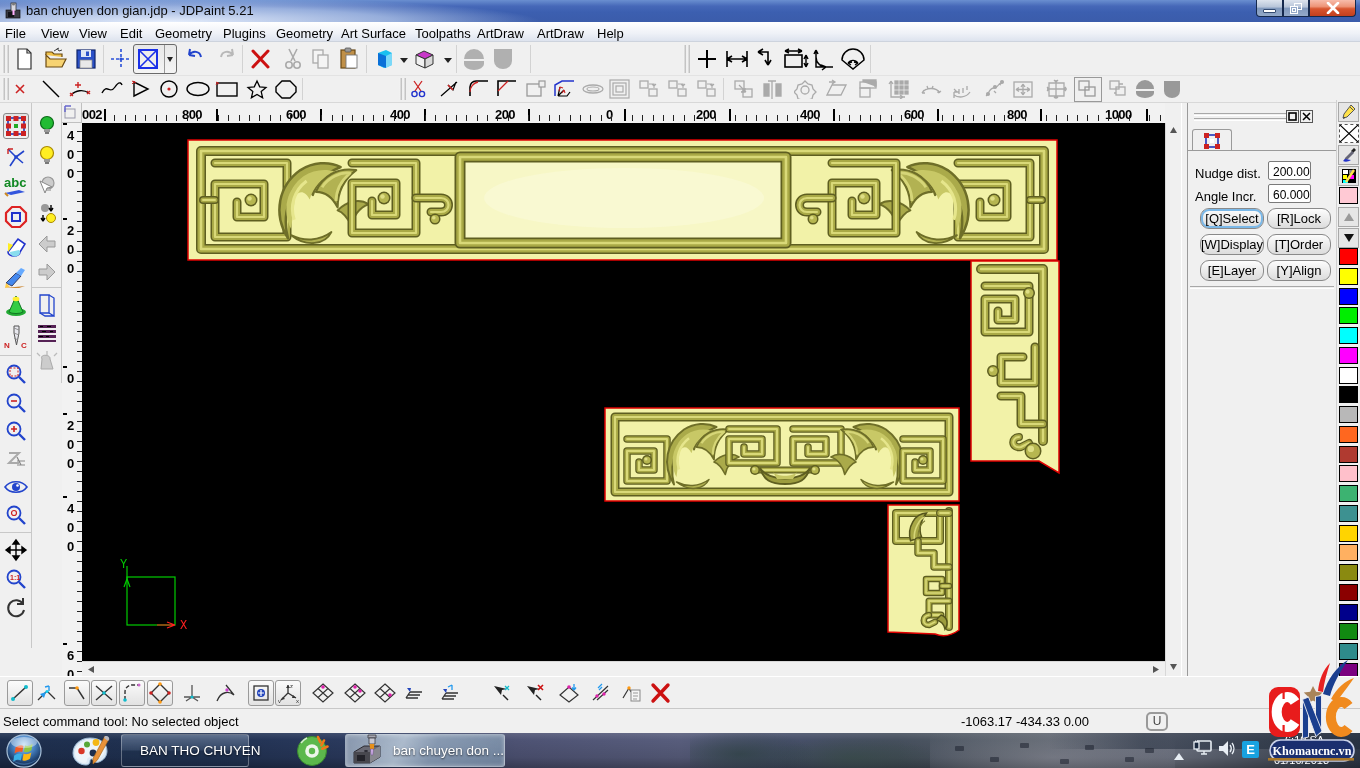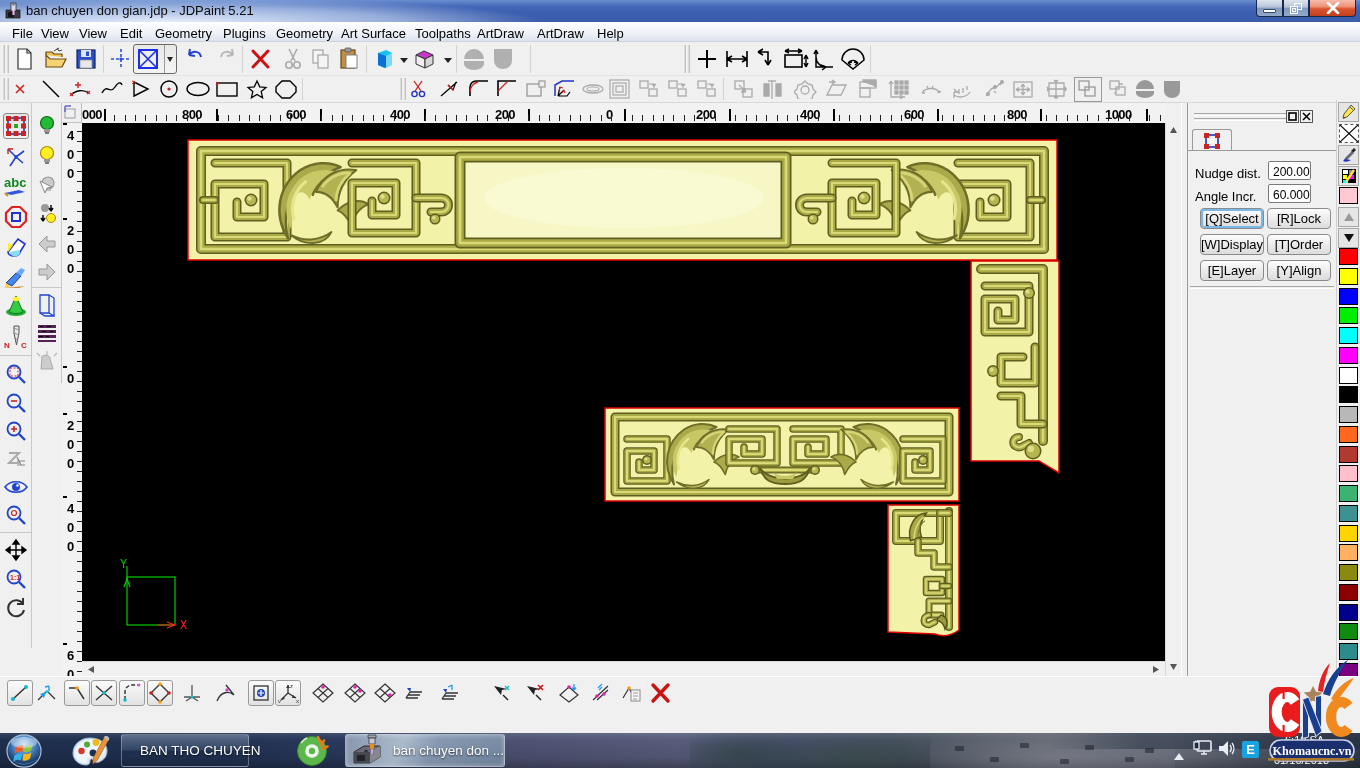--- a/index.html
+++ b/index.html
@@ -34,21 +34,21 @@
 #vscroll{left:1165px;top:123px;width:16px;height:553px;background:#f0f0f0;border-left:1px solid #d8d8d8}
 #hscroll{left:82px;top:661px;width:1083px;height:15px;background:#f0f0f0;border-top:1px solid #d8d8d8}
 .sbtn{position:absolute;display:flex;align-items:center;justify-content:center}
 #splitter{left:1181px;top:103px;width:7px;height:573px;background:#f0f0f0;border-left:1px solid #ffffff;border-right:1px solid #9a9a9a}
 #rpanel{left:1188px;top:103px;width:148px;height:573px;background:#f0f0f0}
 .sunkline{position:absolute;height:3px;border-top:1px solid #a8a8a8;border-bottom:1px solid #ffffff}
 .tinybtn{position:absolute;width:13px;height:13px;background:#f0f0f0;border:1px solid #555;font-size:9px;font-weight:bold;display:flex;align-items:center;justify-content:center;color:#000}
 #rtab{position:absolute;left:4px;top:26px;width:40px;height:22px;background:#f0f0f0;border:1px solid #9a9a9a;border-bottom:none;border-top-left-radius:3px;border-top-right-radius:3px;display:flex;align-items:center;justify-content:center}
 .rlabel{position:absolute;left:7px;font-size:13px;color:#000}
 .rinput{position:absolute;left:80px;width:43px;height:19px;background:#fff;border:1px solid #7a7a7a;border-radius:2px;font-size:12px;color:#000;padding:3px 0 0 4px;overflow:hidden;white-space:nowrap}
-.rbtn{position:absolute;width:64px;height:21px;background:linear-gradient(#fdfdfd,#eaeaea 55%,#dcdcdc);border:1px solid #8a8a8a;border-radius:4px;font-size:13px;color:#000;display:flex;align-items:center;justify-content:center}
+.rbtn{position:absolute;width:64px;height:21px;background:linear-gradient(#fdfdfd,#eaeaea 55%,#dcdcdc);border:1px solid #8a8a8a;border-radius:9px;font-size:13px;color:#000;display:flex;align-items:center;justify-content:center}
 #cstrip{left:1336px;top:100px;width:24px;height:633px;background:#f0f0f0;border-left:1px solid #d0d0d0}
 .swatch{position:absolute;left:2px;width:19px;height:17px;border:1px solid #000}
 .cbtn{position:absolute;left:1px;width:21px;height:20px;background:#e6e6e6;border:1px solid #a8a8a8;display:flex;align-items:center;justify-content:center}
 #btoolbar{left:0;top:676px;width:1360px;height:32px;background:#f0f0f0;border-top:1px solid #ffffff}
 .bbtn{position:absolute;top:3px;width:26px;height:26px;border-radius:3px;display:flex;align-items:center;justify-content:center}
 .bbtn.on{border:1px solid #9a9a9a;background:linear-gradient(#fbfbfb,#e2e2e2)}
 #statusbar{left:0;top:708px;width:1360px;height:25px;background:#f0f0f0;border-top:1px solid #c8c8c8;font-size:13px;color:#000}
 #taskbar{left:0;top:733px;width:1360px;height:35px;background:linear-gradient(rgba(255,255,255,.10),rgba(255,255,255,0) 20%,rgba(0,0,0,.10) 70%,rgba(0,0,0,.30)),linear-gradient(90deg,#1e2f4e 0%,#213253 16%,#2b3a5e 26%,#4e5374 38%,#585d7c 50%,#47506a 58%,#46505e 66%,#586068 76%,#6d7280 86%,#4a5260 94%,#303a4a 100%);overflow:hidden}
 .tkbtn{position:absolute;top:1px;height:33px;border:1px solid rgba(255,255,255,.32);border-radius:3px;display:flex;align-items:center}
 .tktext{color:#fff;font-size:13.5px;text-shadow:0 1px 2px rgba(0,0,0,.7);white-space:nowrap}
@@ -75,21 +75,21 @@
         <div style="position:absolute;left:0;top:3px;width:8px;height:8px;border:1px solid #fff;background:#93a9c9"></div>
         <div style="position:absolute;left:2px;top:5px;width:4px;height:4px;border:1px solid #fff"></div>
       </div>
     </div>
 <div class="abs capbtn" id="btnclose">
       <svg width="14" height="12">
         <path d="M2 1 L12 11 M12 1 L2 11" stroke="#fff" stroke-width="2.6" stroke-linecap="round"></path>
       </svg>
     </div>
 <div class="abs" id="menubar"></div>
-<span class="menu" style="left:12px">File</span>
+<span class="menu" style="left:5px">File</span>
 <span class="menu" style="left:41px">View</span>
 <span class="menu" style="left:79px">View</span>
 <span class="menu" style="left:120px">Edit</span>
 <span class="menu" style="left:155px">Geometry</span>
 <span class="menu" style="left:223px">Plugins</span>
 <span class="menu" style="left:276px">Geometry</span>
 <span class="menu" style="left:341px">Art Surface</span>
 <span class="menu" style="left:415px">Toolpaths</span>
 <span class="menu" style="left:477px">ArtDraw</span>
 <span class="menu" style="left:537px">ArtDraw</span>
@@ -379,21 +379,21 @@
         <path d="M2 12 h18 v2 a9 5 0 0 1 -18 0 z" fill="#999"></path>
       </svg></div>
 <div class="abs" style="left:1162px;top:79px;width:22px;height:20px"><svg width="22" height="20">
         <path d="M2 2 h16 v10 a8 7 0 0 1 -16 0 z" fill="#999"></path>
       </svg></div>
 <div class="abs" id="corner"><svg width="19" height="19">
         <rect x="3" y="6" width="10" height="9" fill="none" stroke="#99a" stroke-width="1"></rect>
         <path d="M3 3 h6 M3 3 v6" stroke="#66c" stroke-width="1.5"></path>
       </svg></div>
 <div class="abs" id="hruler">
-<span class="rnum" style="left:0px">000</span>
+<span class="rnum" style="left:0px">002</span>
 <span class="rnum" style="left:100px">800</span>
 <span class="rnum" style="left:204px">600</span>
 <span class="rnum" style="left:308px">400</span>
 <span class="rnum" style="left:413px">200</span>
 <span class="rnum" style="left:524px">0</span>
 <span class="rnum" style="left:614px">200</span>
 <span class="rnum" style="left:718px">400</span>
 <span class="rnum" style="left:822px">600</span>
 <span class="rnum" style="left:925px">800</span>
 <span class="rnum" style="left:1023px">1000</span>
@@ -1249,20 +1249,25 @@
           <circle cx="10" cy="6" r="1.7" fill="#ff9911"></circle>
         </svg>
       </div>
 <div class="bbtn" style="left:648px;width:26px">
         <svg width="26" height="22">
           <path d="M5 3 L20 19 M20 3 L5 19" stroke="#cc1111" stroke-width="3.4" stroke-linecap="round"></path>
         </svg>
       </div>
 
 </div>
+<div class="abs" id="statusbar">
+      <span style="position:absolute;left:3px;top:5px">Select command tool: No selected object</span>
+      <span style="position:absolute;left:961px;top:5px">-1063.17 -434.33 0.00</span>
+      <span style="position:absolute;left:1146px;top:3px;width:22px;height:19px;border:2px solid #9a9a9a;border-radius:5px;text-align:center;font-size:12px;color:#444">U</span>
+    </div>
 <div class="abs" id="taskbar">
 <div class="abs" style="left:690px;top:0;width:250px;height:35px;background:radial-gradient(ellipse 40% 90% at 20% 60%,rgba(40,62,58,.6),rgba(40,62,58,0) 75%),radial-gradient(ellipse 45% 80% at 65% 70%,rgba(52,74,64,.55),rgba(52,74,64,0) 75%)"></div>
 <div class="abs" style="left:930px;top:0;width:245px;height:35px;background:radial-gradient(ellipse 80% 120% at 50% 70%,rgba(148,148,162,.5),rgba(120,124,138,.25) 60%,rgba(90,96,110,0) 85%)"></div>
 <div class="abs" style="left:1050px;top:0;width:310px;height:16px;background:linear-gradient(100deg,rgba(42,52,70,0) 0%,rgba(40,50,66,.55) 30%,rgba(36,46,62,.65) 100%)"></div>
 <div class="abs" style="left:955px;top:13px;width:9px;height:5px;background:rgba(30,34,48,.55);border-radius:1px"></div>
 <div class="abs" style="left:1020px;top:10px;width:9px;height:5px;background:rgba(30,34,48,.55);border-radius:1px"></div>
 <div class="abs" style="left:1085px;top:12px;width:9px;height:5px;background:rgba(30,34,48,.55);border-radius:1px"></div>
 <div class="abs" style="left:1145px;top:15px;width:9px;height:5px;background:rgba(30,34,48,.55);border-radius:1px"></div>
 <div class="abs" style="left:990px;top:24px;width:9px;height:5px;background:rgba(30,34,48,.55);border-radius:1px"></div>
 <div class="abs" style="left:1060px;top:26px;width:9px;height:5px;background:rgba(30,34,48,.55);border-radius:1px"></div>

